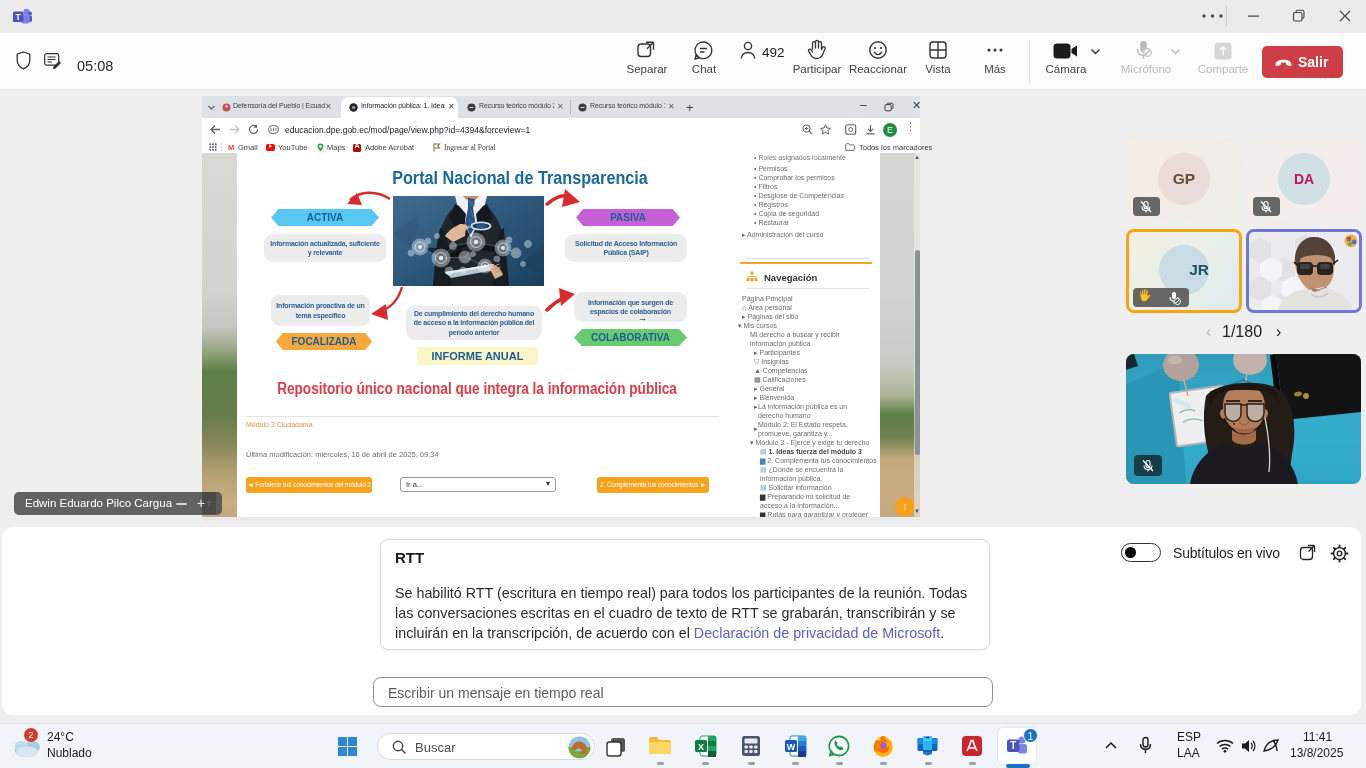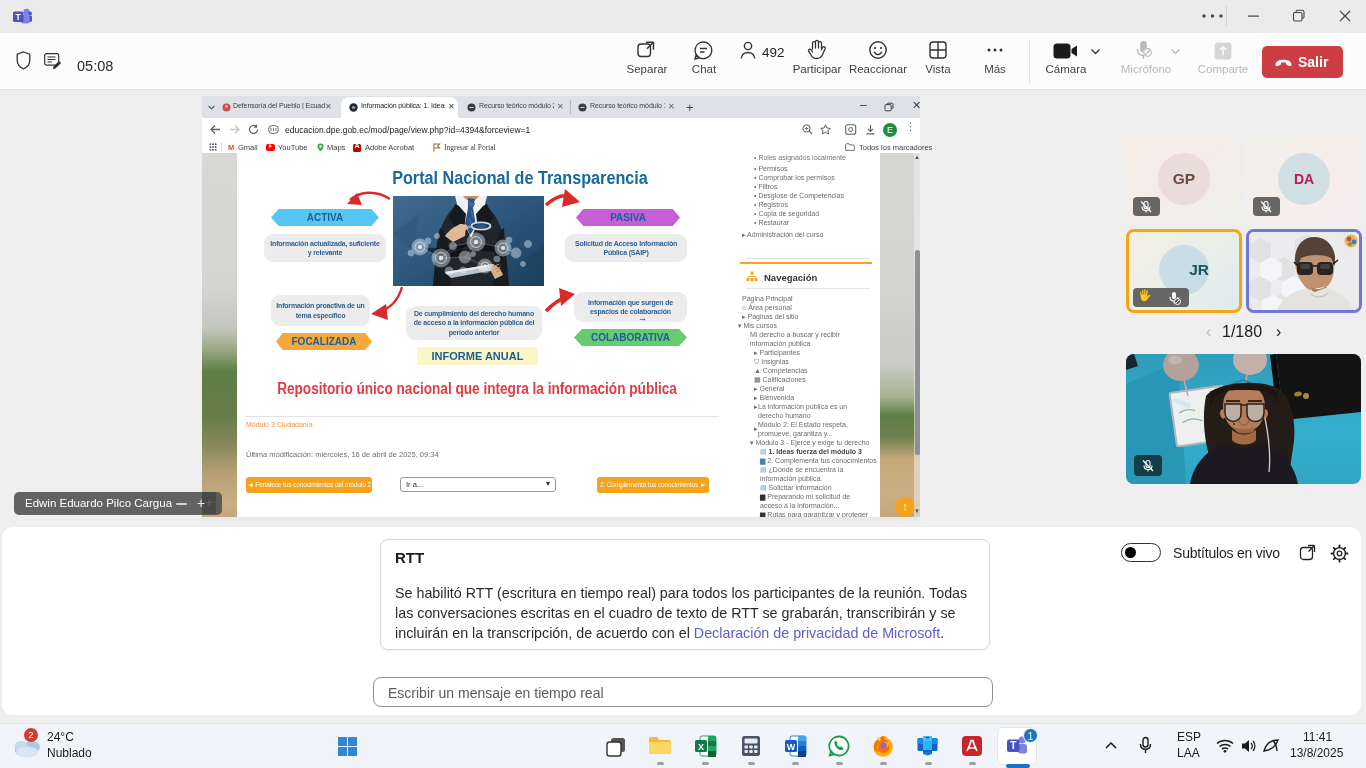--- a/index.html
+++ b/index.html
@@ -610,20 +610,40 @@
   <div class="abs" style="left:47px;top:6px;font-size:12px;color:#1b1b1b;">24°C</div>
   <div class="abs" style="left:47px;top:22px;font-size:12px;color:#1b1b1b;">Nublado</div>
 
   <svg class="abs" style="left:338px;top:13px;" width="19" height="19" viewBox="0 0 19 19">
     <rect x="0" y="0" width="9" height="9" fill="#2f86d6"></rect>
       <rect x="10" y="0" width="9" height="9" fill="#2f86d6"></rect>
     <rect x="0" y="10" width="9" height="9" fill="#2f86d6"></rect>
       <rect x="10" y="10" width="9" height="9" fill="#2f86d6"></rect>
   </svg>
 
+  <div class="abs" style="left:377px;top:9px;width:218px;height:27px;background:#fff;border:1px solid #d8dce1;border-radius:14px;">
+    <svg class="abs" style="left:14px;top:6px;" width="15" height="15" viewBox="0 0 15 15">
+        <circle cx="6" cy="6" r="4.7" fill="none" stroke="#444" stroke-width="1.4"></circle>
+        <path d="M9.6 9.6 L13.5 13.5" stroke="#444" stroke-width="1.4"></path>
+      </svg>
+    <div class="abs" style="left:37px;top:6px;font-size:13px;color:#4a4a4a;">Buscar</div>
+    <svg class="abs" style="left:190px;top:2px;" width="23" height="23" viewBox="0 0 27 27">
+      <defs>
+          <clipPath id="cir">
+            <circle cx="13.5" cy="13.5" r="13"></circle>
+          </clipPath>
+        </defs>
+      <g clip-path="url(#cir)">
+        <rect width="27" height="14" fill="#8fc3e0"></rect>
+        <rect y="13" width="27" height="14" fill="#7ca83f"></rect>
+        <path d="M4 16 C6 6 14 4 18 8 C23 12 23 18 21 22 L14 20 C16 14 12 12 9 16 Z" fill="#c06b34"></path>
+        <path d="M8 18 a5 6 0 0 1 9 0 Z" fill="#8fc3e0"></path>
+      </g>
+    </svg>
+  </div>
 
   <svg class="abs" style="left:604px;top:11px;" width="24" height="24" viewBox="0 0 24 24">
     <rect x="7" y="3" width="14" height="14" rx="2.5" fill="#555"></rect>
     <rect x="3" y="7" width="14" height="14" rx="2.5" fill="#fff" stroke="#333" stroke-width="1.4"></rect>
   </svg>
 
   <svg class="abs" style="left:648px;top:11px;" width="24" height="22" viewBox="0 0 24 22">
     <path d="M1 4 a2 2 0 0 1 2-2 h6 l2.5 3 H21 a2 2 0 0 1 2 2 v10 a2 2 0 0 1 -2 2 H3 a2 2 0 0 1 -2-2 Z" fill="#f6b73c"></path>
     <path d="M1 7 h22 v10 a2 2 0 0 1 -2 2 H3 a2 2 0 0 1 -2 -2 Z" fill="#fdd663"></path>
   </svg>

